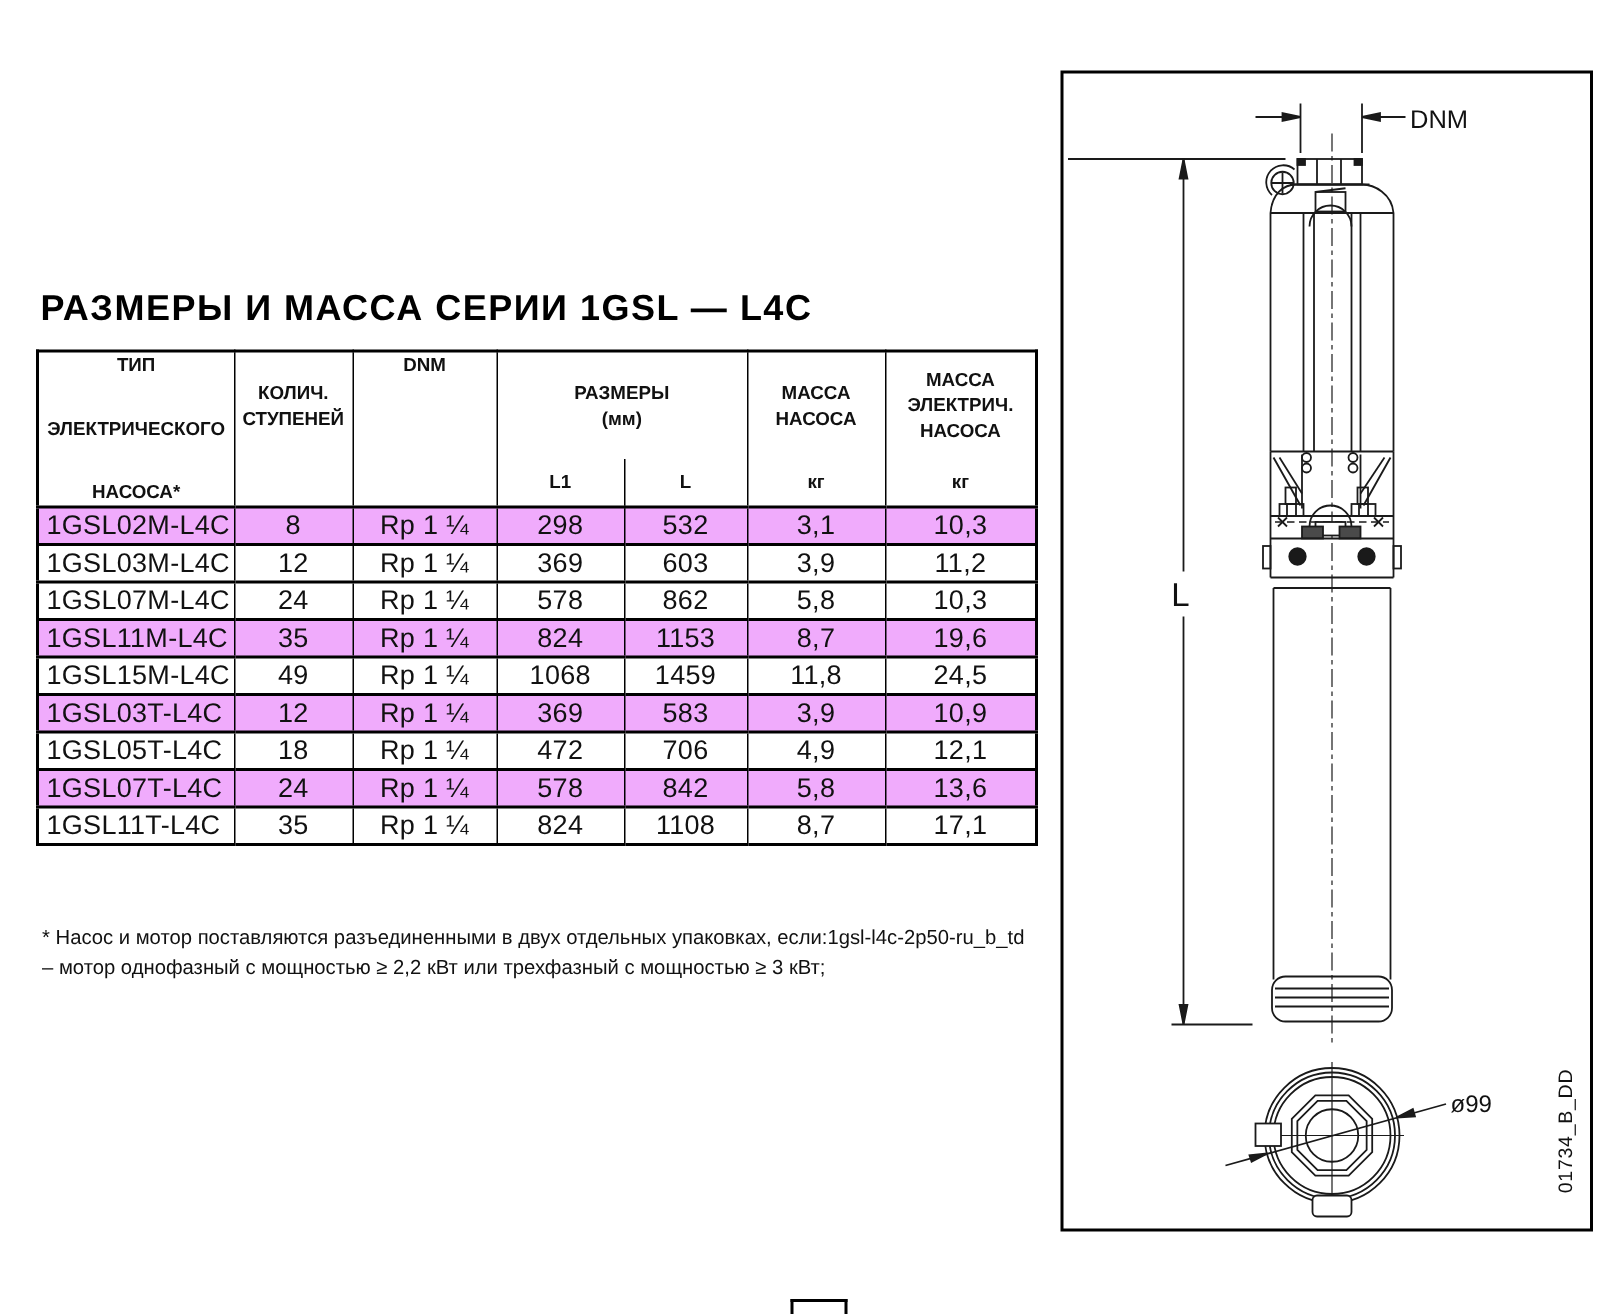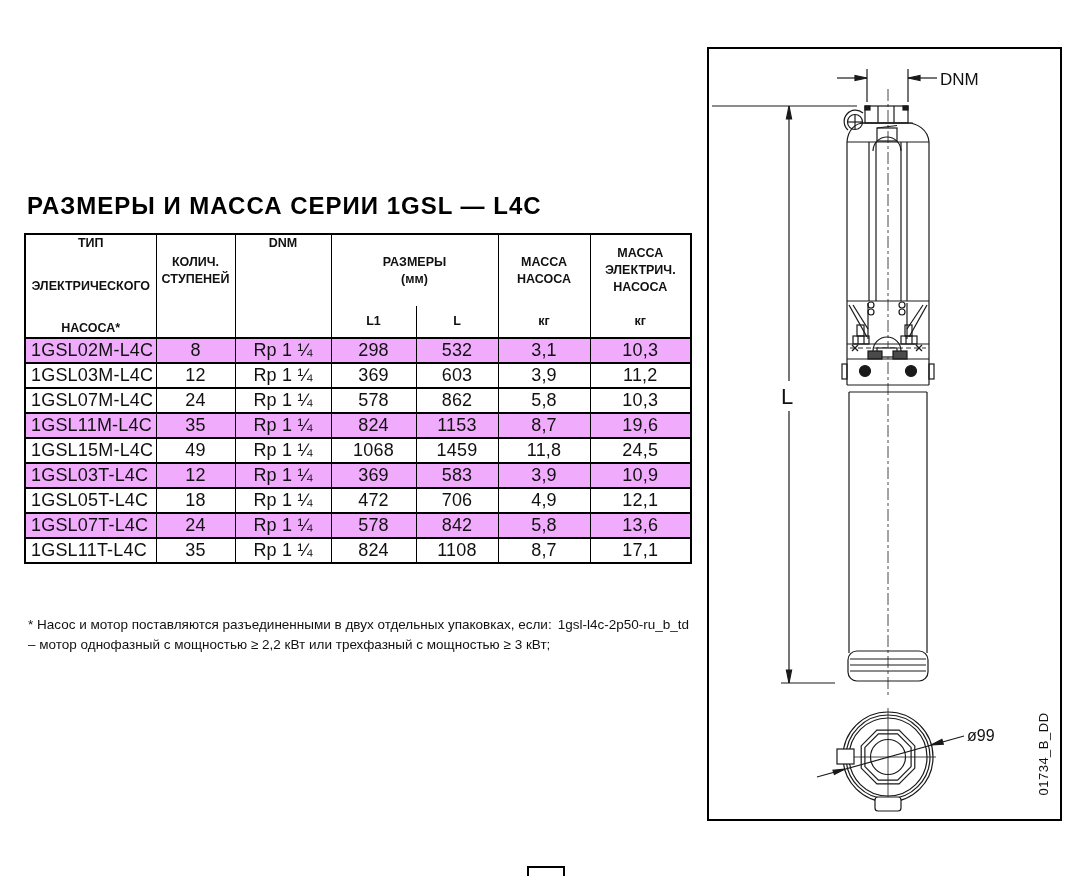--- a/index.html
+++ b/index.html
@@ -34,21 +34,21 @@
   table.dims tr.shaded td { background:#f0abfc; }
   .h-full { height:100%; display:flex; flex-direction:column; justify-content:space-between; align-items:center; }
   .h-top  { height:71px; display:flex; flex-direction:column; justify-content:center; align-items:center; }
   .h-bot  { height:31px; display:flex; align-items:center; justify-content:center; }
   .h-bot-split { height:31px; display:flex; }
   .h-bot-split > div { display:flex; align-items:center; justify-content:center; }
   .h-bot-split > .sub-l1 { width:84px; }
   .h-bot-split > .sub-l { flex:1; border-left:1px solid #000; }
   
   .footnotes { position:absolute; left:28px; top:615px; width:661px; font-size:13.5px; line-height:19.5px; color:#111; }
-  .fn-line1 { display:flex; justify-content:space-between; }
+  .fn-line1 { display:flex; justify-content:flex-start; }
   .file-code { white-space:nowrap; }
   
   .drawing-box {
     position:absolute; left:707px; top:47px; width:355px; height:774px;
     border:2px solid #000; background:#fff;
   }
   .drawing-box svg { position:absolute; left:0; top:0; }
   
   .page-bottom-box {
     position:absolute; left:527px; top:866px; width:38px; height:10px;

